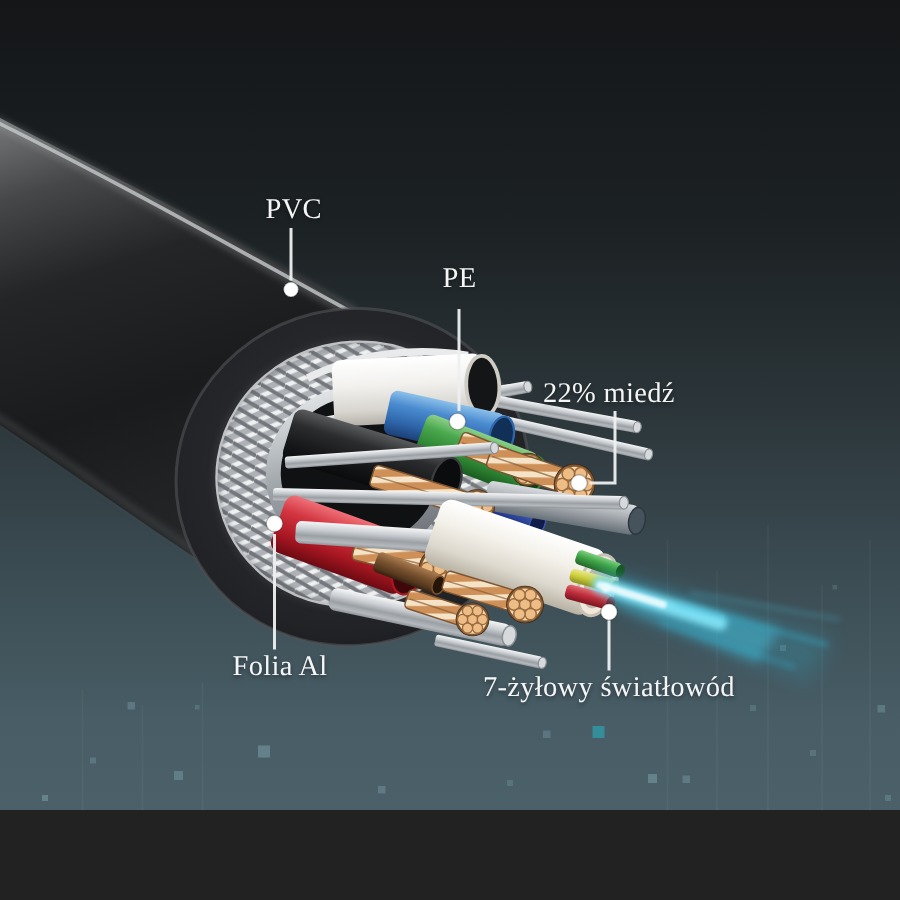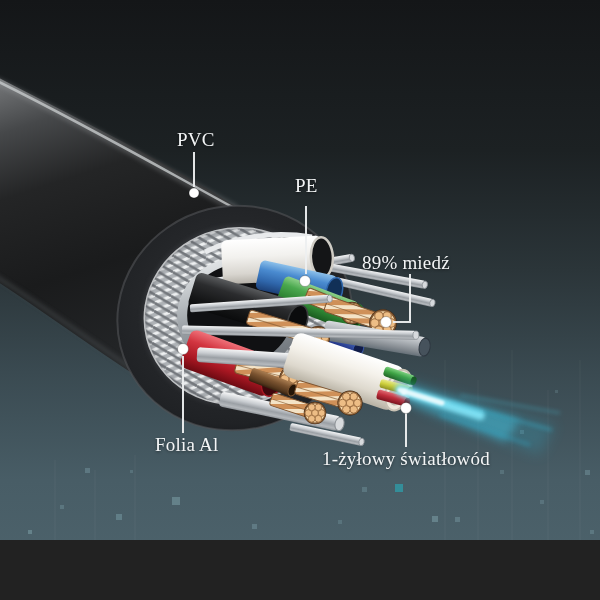--- a/index.html
+++ b/index.html
@@ -386,17 +386,17 @@
   <circle cx="194" cy="193" r="5" stroke="rgba(0,0,0,.25)" stroke-width="1"></circle>
   <circle cx="305" cy="281" r="5.5" stroke="rgba(0,0,0,.25)" stroke-width="1"></circle>
   <circle cx="386" cy="322" r="5.5" stroke="rgba(0,0,0,.25)" stroke-width="1"></circle>
   <circle cx="183" cy="349" r="5.5" stroke="rgba(0,0,0,.25)" stroke-width="1"></circle>
   <circle cx="406" cy="408" r="5.5" stroke="rgba(0,0,0,.25)" stroke-width="1"></circle>
 </g>
 </svg>
 
 <div class="lbl lbl-pvc">PVC</div>
 <div class="lbl lbl-pe">PE</div>
-<div class="lbl lbl-copper">89% miedź</div>
+<div class="lbl lbl-copper">22% miedź</div>
 <div class="lbl lbl-foil">Folia Al</div>
-<div class="lbl lbl-fiber">1-żyłowy światłowód</div>
+<div class="lbl lbl-fiber">7-żyłowy światłowód</div>
 
 </div>
 
 </body></html>

